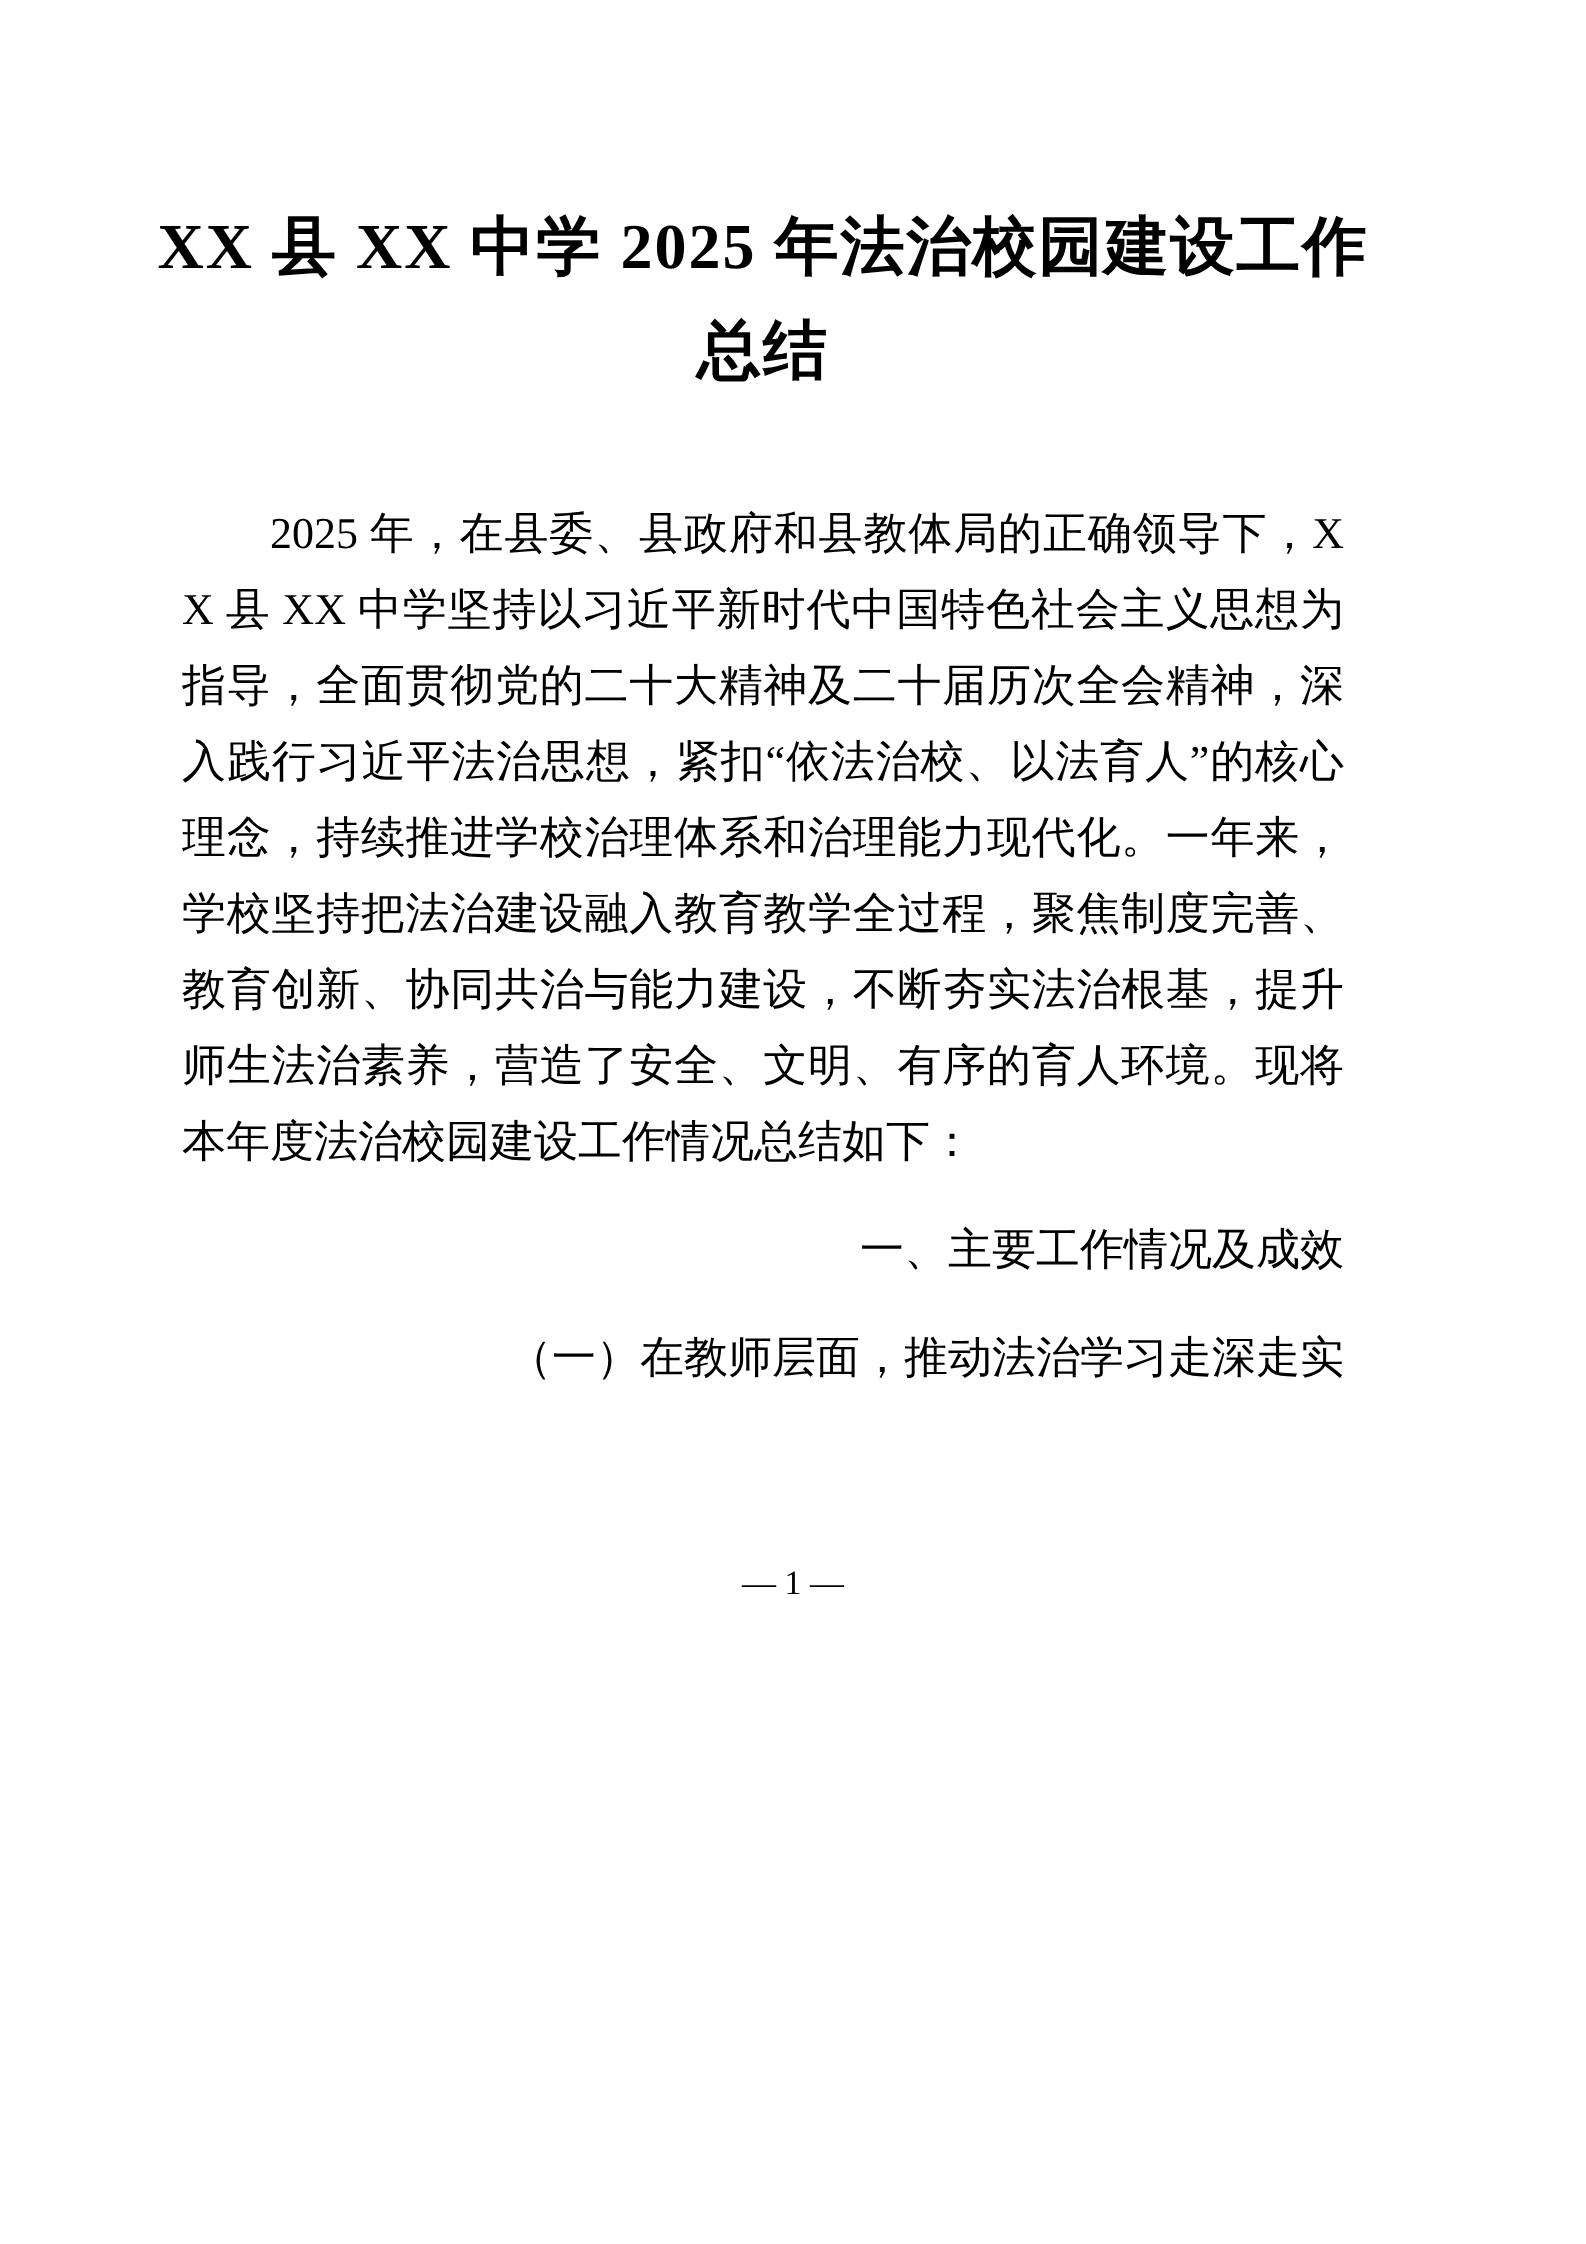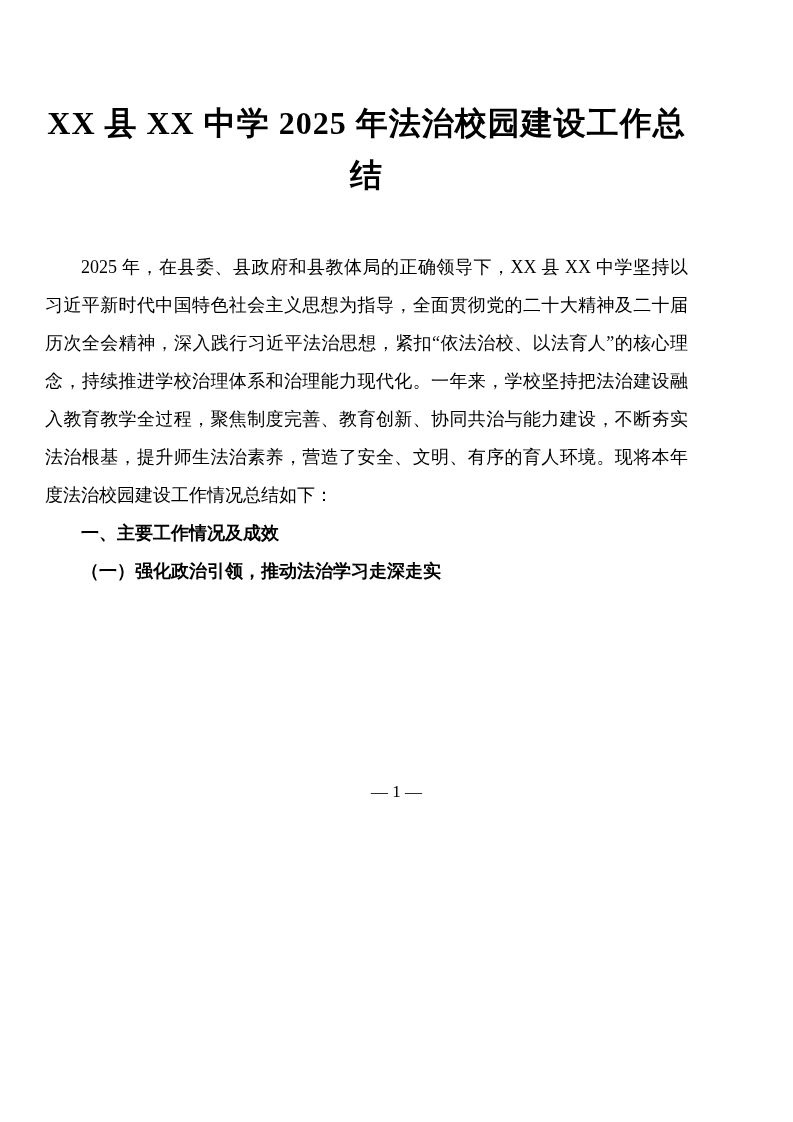--- a/index.html
+++ b/index.html
@@ -9,45 +9,45 @@
     }
     .page {
       position: relative;
       width: 793px;
       height: 864px;
       margin: 0 auto;
       background: #ffffff;
       color: #000000;
       font-family: "Liberation Serif", "DejaVu Serif", serif;
       box-sizing: border-box;
-      padding: 98px 105px 40px 45px;
+      padding: 98px 105px 40px 75px;
       overflow: hidden;
     }
     .doc-title {
       margin: 0 0 46px 0;
       font-size: 32px;
       font-weight: 700;
       line-height: 1.62;
       text-align: center;
       letter-spacing: 1px;
       font-family: "Liberation Serif", "DejaVu Serif", serif;
     }
     .para {
-      margin: 0;
-      font-size: 18px;
+      margin: 16px;
+      font-size: 22px;
       line-height: 38px;
       text-align: justify;
       text-justify: inter-ideograph;
       text-indent: 2em;
       word-break: break-all;
     }
     .para.heading1,
     .para.heading2 {
-      font-weight: 700;
-      text-align: left;
+      font-weight: 400;
+      text-align: right;
     }
     .page-footer {
       position: absolute;
       left: 0;
       right: 0;
       bottom: 62px;
       text-align: center;
       font-size: 17px;
       color: #000000;
       font-family: "Liberation Serif", "DejaVu Serif", serif;
@@ -57,19 +57,19 @@
 <body>
 
 <div class="page">
 
   <h1 class="doc-title">XX 县 XX 中学 2025 年法治校园建设工作总结</h1>
 
   <p class="para body">2025 年，在县委、县政府和县教体局的正确领导下，XX 县 XX 中学坚持以习近平新时代中国特色社会主义思想为指导，全面贯彻党的二十大精神及二十届历次全会精神，深入践行习近平法治思想，紧扣“依法治校、以法育人”的核心理念，持续推进学校治理体系和治理能力现代化。一年来，学校坚持把法治建设融入教育教学全过程，聚焦制度完善、教育创新、协同共治与能力建设，不断夯实法治根基，提升师生法治素养，营造了安全、文明、有序的育人环境。现将本年度法治校园建设工作情况总结如下：</p>
 
   <p class="para heading1">一、主要工作情况及成效</p>
 
-  <p class="para heading2">（一）强化政治引领，推动法治学习走深走实</p>
+  <p class="para heading2">（一）在教师层面，推动法治学习走深走实</p>
 
 
 
   <div class="page-footer">—  1  —</div>
 
 </div>
 
 </body></html>

